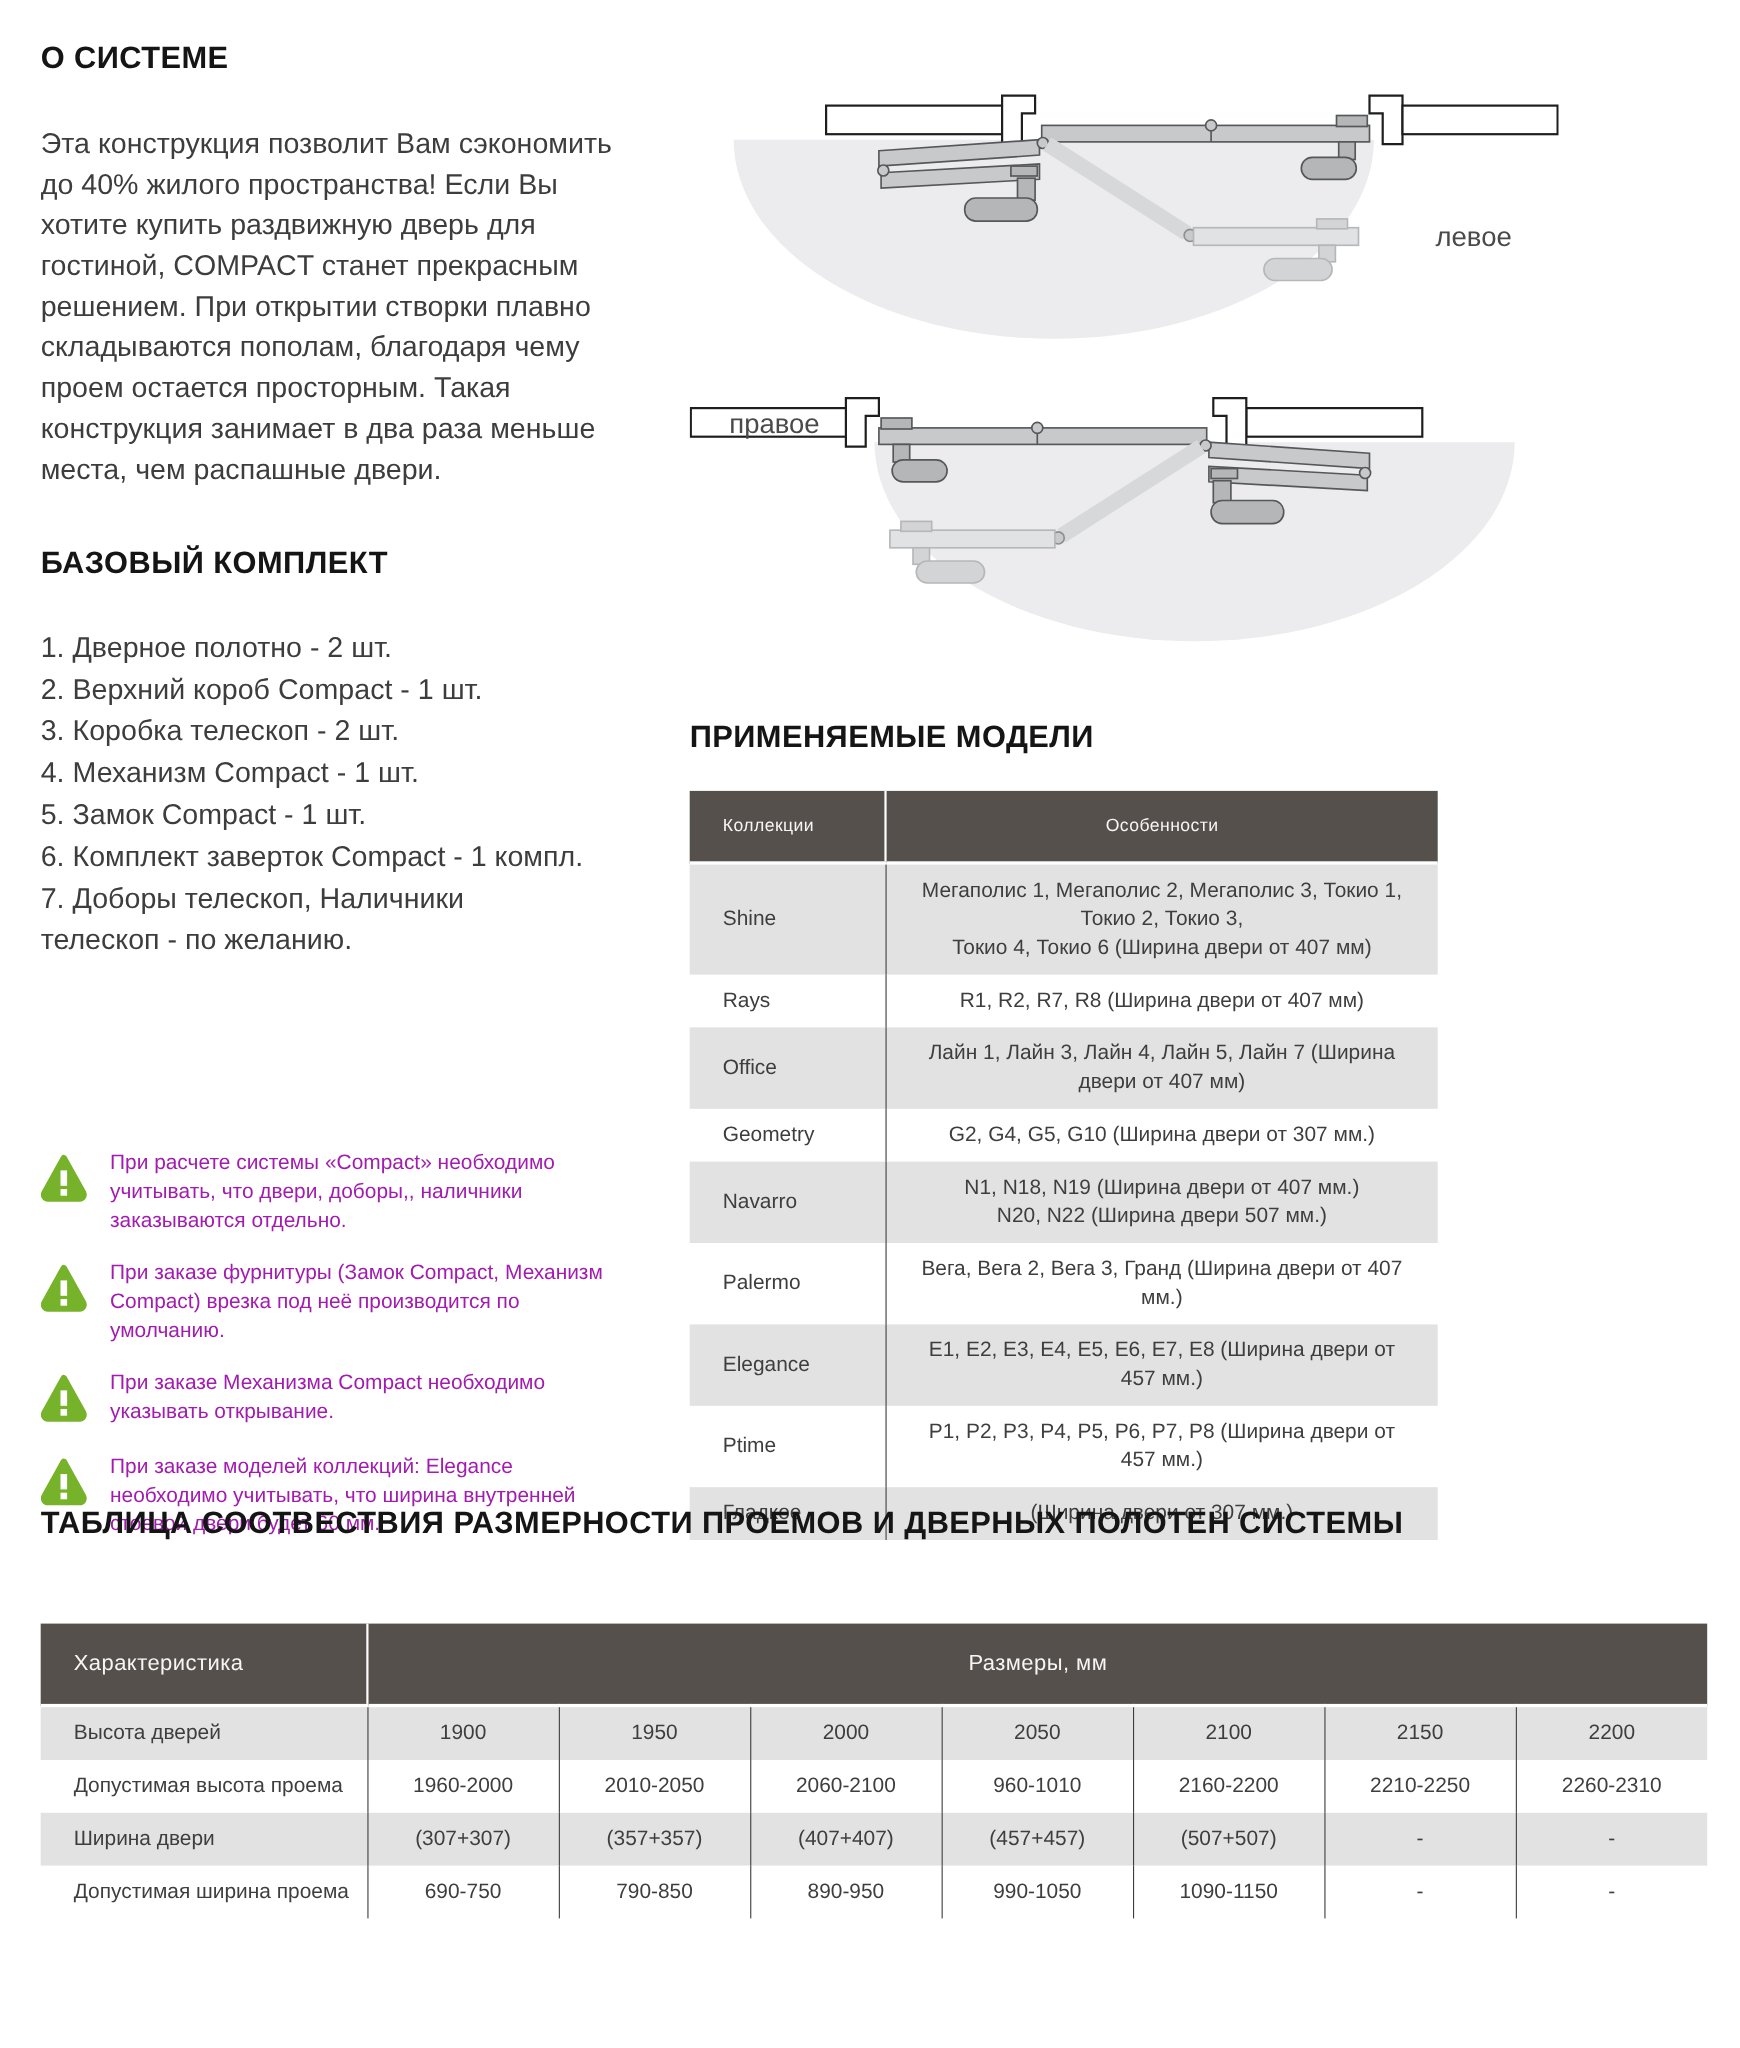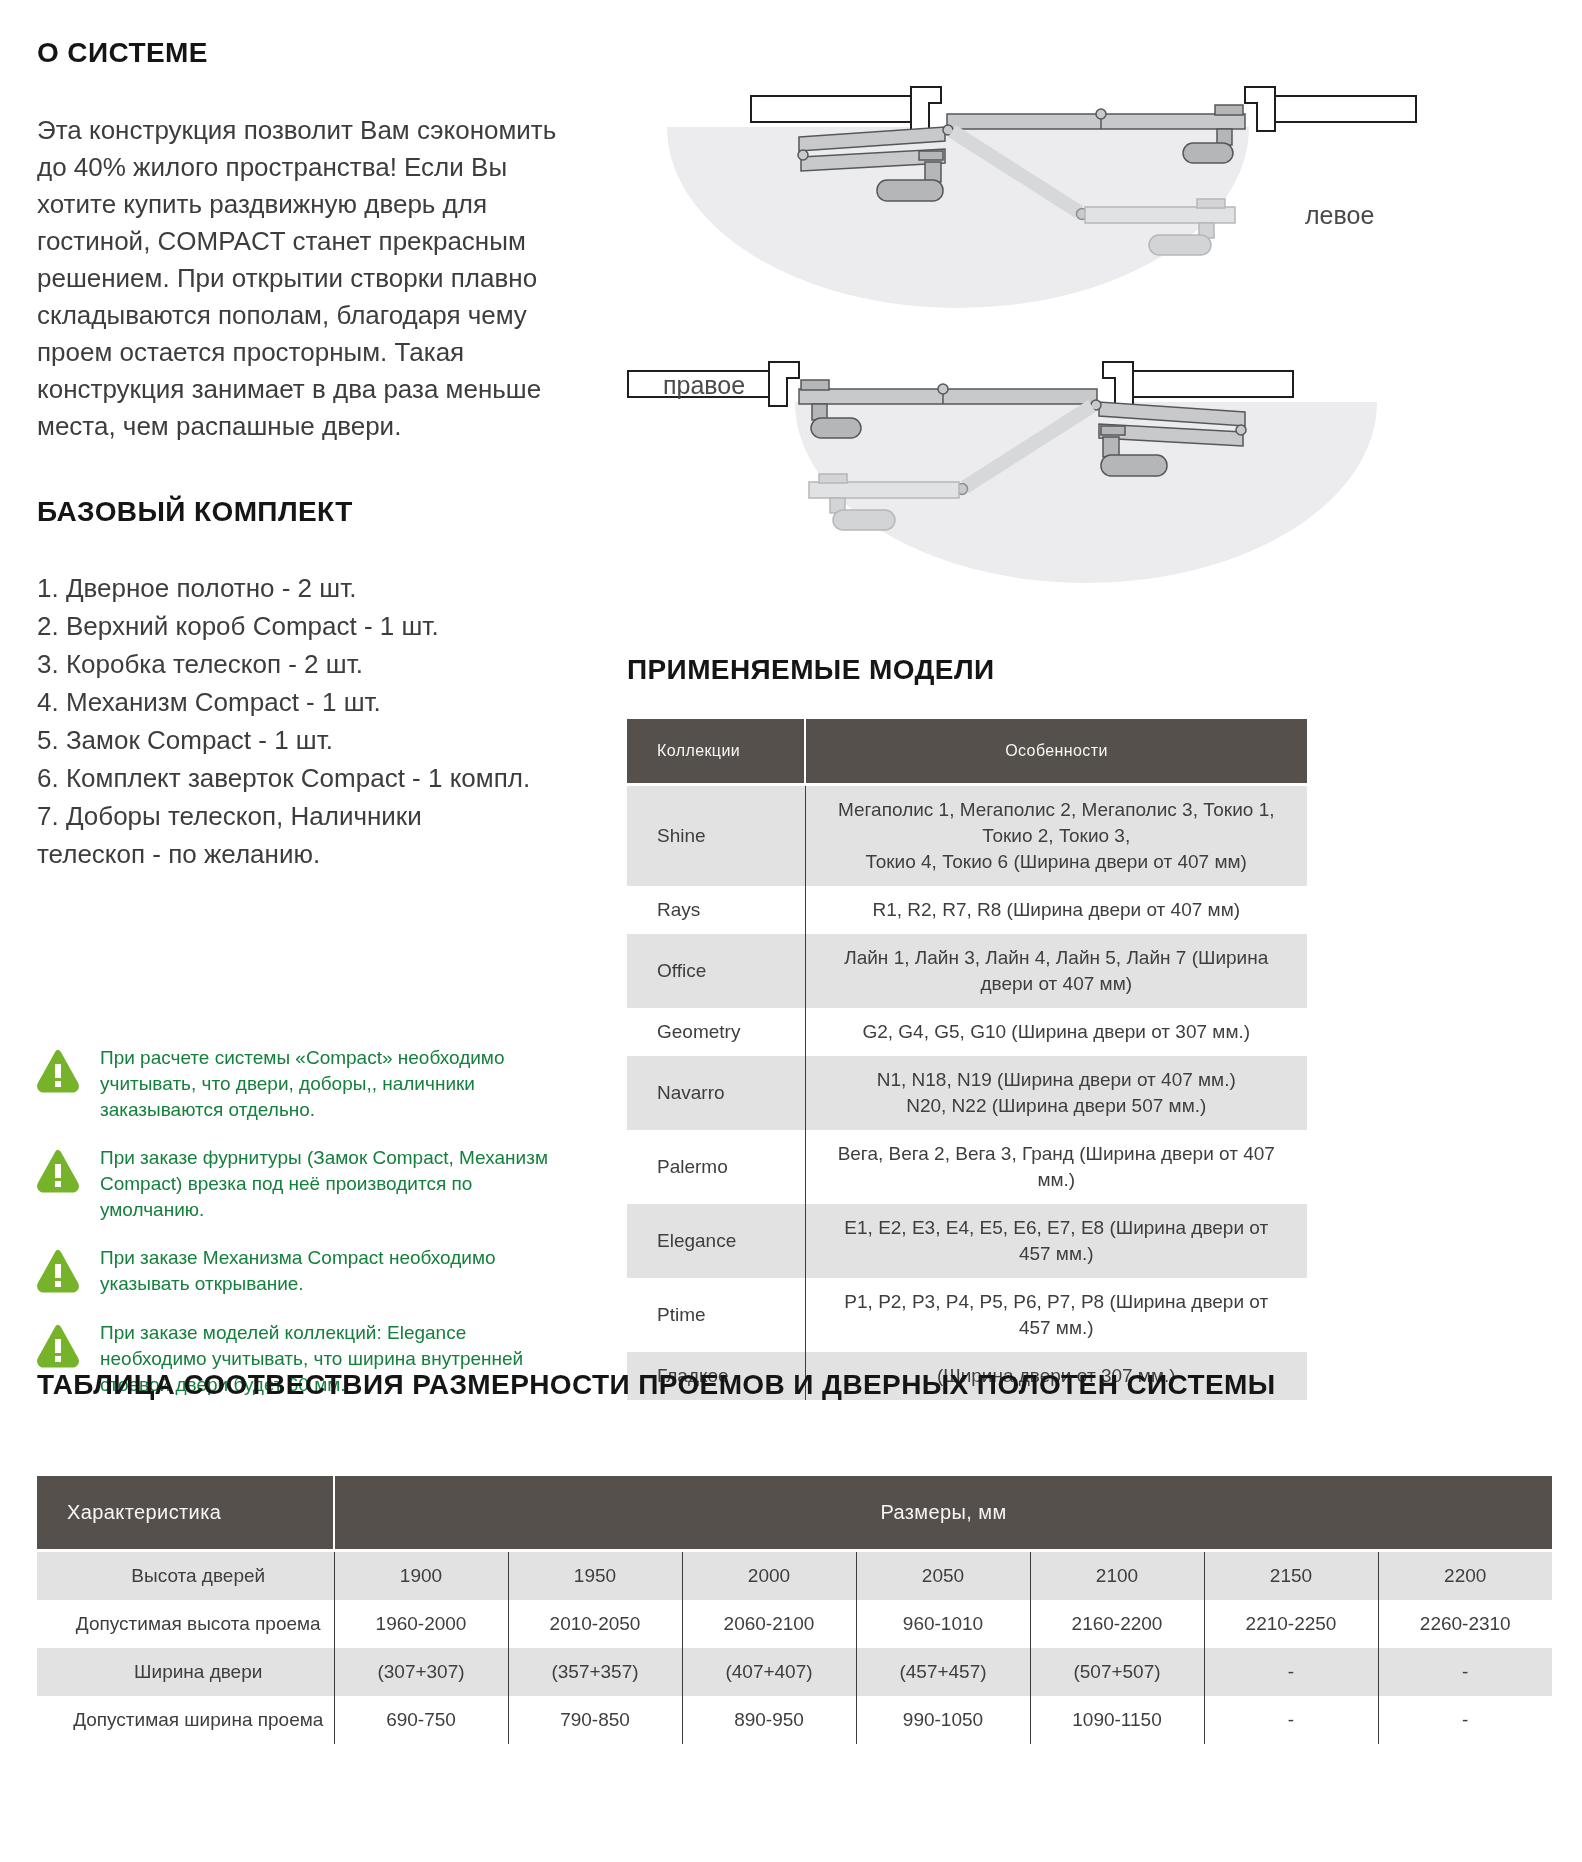--- a/index.html
+++ b/index.html
@@ -20,21 +20,21 @@
     white-space:pre-line;
   }
   .kit-title { margin-top:50px; }
   .kit-list { margin-top:40px; list-style:none; }
   .kit-list li { font-size:26px; line-height:38px; color:#3d3d3d; white-space:pre-line; }
   .warnings { margin-top:172px; }
   .warning { display:flex; align-items:flex-start; margin-bottom:22px; }
   .warning .icon-wrap { flex:0 0 42px; margin-top:3px; }
   .warning .w-text {
     margin-left:21px; width:452px; font-size:19px; line-height:26px;
-    color:#15803d; white-space:pre-line;
+    color:#a21caf; white-space:pre-line;
   }
   
   .col-right { position:absolute; left:627px; top:36px; width:930px; }
   .diagram1 { margin-top:28px; display:block; }
   .diagram2 { display:block; }
   .models-title { margin-top:44px; }
   table.models { margin-top:32px; width:680px; border-collapse:collapse; table-layout:fixed; }
   table.models th {
     background:#55504b; color:#f6f6f5; font-weight:400; font-size:16px;
     padding:23px 10px; letter-spacing:0.4px; border-bottom:3px solid #ffffff;
@@ -51,21 +51,21 @@
   .sizes-title { font-size:27px; }
   table.sizes { margin-top:74px; width:1515px; border-collapse:collapse; table-layout:fixed; }
   table.sizes th {
     background:#55504b; color:#f6f6f5; font-weight:400; font-size:20px;
     padding:25px 0; letter-spacing:0.4px; border-bottom:3px solid #ffffff;
   }
   table.sizes th.c1 { text-align:left; padding-left:30px; border-right:2px solid #ffffff; }
   table.sizes td {
     font-size:19px; line-height:26px; color:#3e3e3e; padding:11px 4px; text-align:center;
   }
-  table.sizes td.c1 { text-align:center; padding-left:30px; }
+  table.sizes td.c1 { text-align:left; padding-left:30px; }
   table.sizes td + td { border-left:1px solid #3c3c3c; }
   table.sizes tr.alt td { background:#e2e2e2; }
   .hidden-defs { position:absolute; width:0; height:0; overflow:hidden; }
   svg text { font-family:"Liberation Sans", sans-serif; }
 </style>
 </head>
 <body>
 
 <svg class="hidden-defs" aria-hidden="true">
   <defs>

